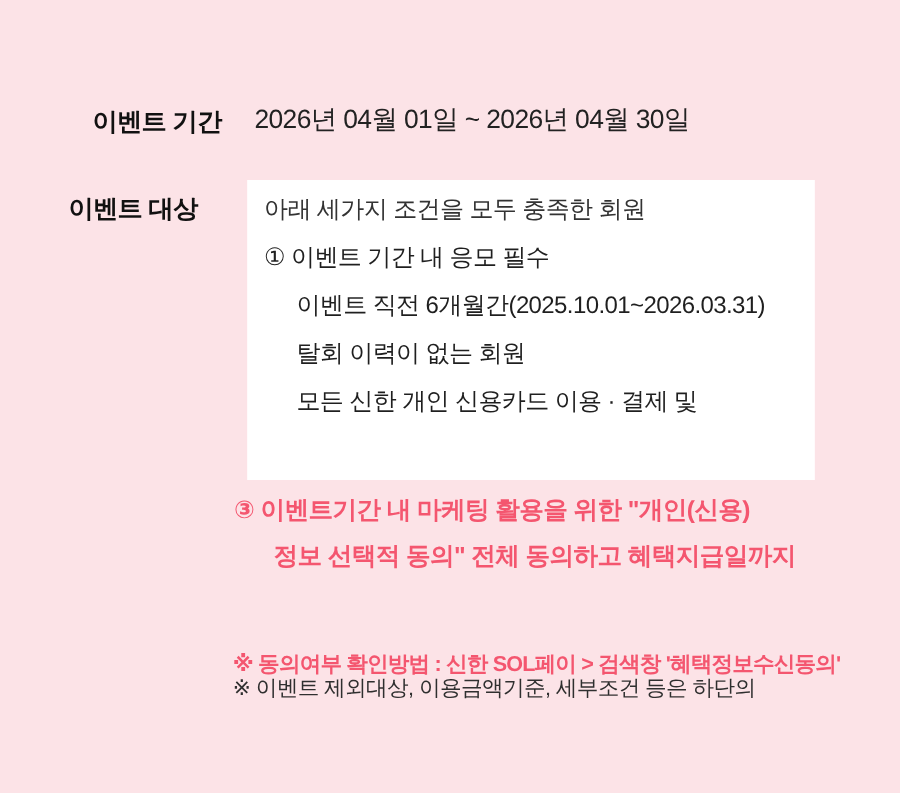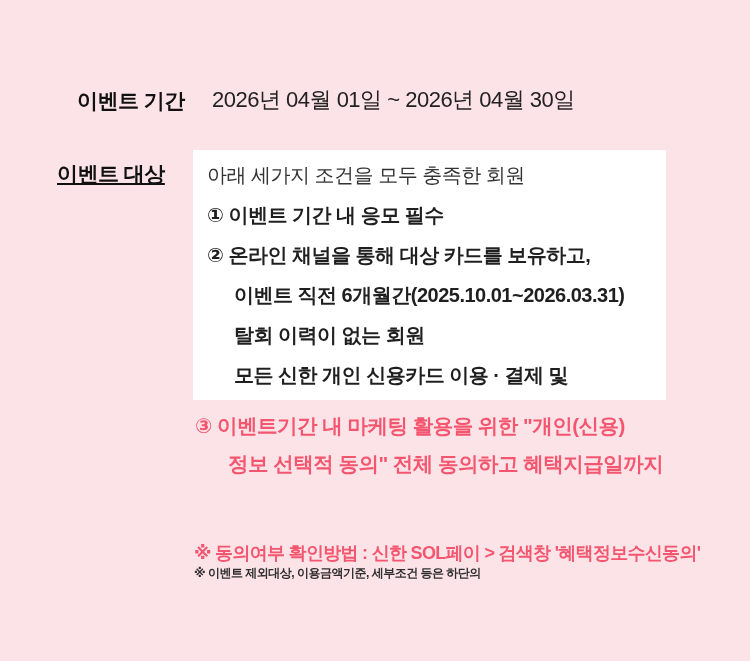--- a/index.html
+++ b/index.html
@@ -29,36 +29,36 @@
   }
   .period-label{top:87px;margin-left:20px;}
   .period-value{
     left:212px;top:85px;
     font-size:22px;
     font-weight:400;
     letter-spacing:-0.5px;
     color:var(--ink);
     white-space:nowrap;
   }
-  .target-label{top:160px;text-decoration:underline;}
+  .target-label{top:160px;}
   .panel{
-    left:193px;top:150px;
+    left:206px;top:150px;
     width:473px;height:250px;
     background:var(--panel);
     padding:5px 0 5px 14px;
   }
   .panel-line{
     font-size:20px;
     line-height:40px;
     letter-spacing:-0.5px;
     color:#2b2b2b;
     white-space:nowrap;
   }
   .panel-line.intro{font-weight:400;color:#333333;}
-  .panel-line.bold{font-weight:700;color:#1f1f1f;}
+  .panel-line.bold{font-weight:400;color:#1f1f1f;}
   .panel-line.indent{padding-left:27px;}
   .cond3{
     left:195px;top:407px;
   }
   .cond3-line{
     font-size:20.5px;
     line-height:38px;
     font-weight:600;
     letter-spacing:-0.5px;
     color:var(--accent);
@@ -72,42 +72,41 @@
     letter-spacing:-0.7px;
     line-height:26px;
     color:var(--accent);
     white-space:nowrap;
     margin-top:12px;
   }
   .note-dark{
     left:194px;top:559px;
   }
   .note-dark-line{
-    font-size:12px;
-    font-weight:700;
+    font-size:18px;
+    font-weight:400;
     letter-spacing:-0.5px;
     line-height:28px;
     color:var(--ink-soft);
     white-space:nowrap;
   }
   .note-dark-line.indent{padding-left:21px;}
 </style>
 </head>
 <body>
 
 <div class="abs row-label period-label">이벤트 기간</div>
 
 <div class="abs period-value">2026년 04월 01일 ~ 2026년 04월 30일</div>
 
 <div class="abs row-label target-label">이벤트 대상</div>
 
 <div class="abs panel">
   <div class="panel-line intro">아래 세가지 조건을 모두 충족한 회원</div>
   <div class="panel-line bold">① 이벤트 기간 내 응모 필수</div>
-  <div class="panel-line bold">② 온라인 채널을 통해 대상 카드를 보유하고,</div>
   <div class="panel-line bold indent">이벤트 직전 6개월간(2025.10.01~2026.03.31)</div>
   <div class="panel-line bold indent">탈회 이력이 없는 회원</div>
   <div class="panel-line bold indent">모든 신한 개인 신용카드 이용 · 결제 및</div>
 </div>
 
 <div class="abs cond3">
   <div class="cond3-line">③ 이벤트기간 내 마케팅 활용을 위한 "개인(신용)</div>
   <div class="cond3-line indent">정보 선택적 동의" 전체 동의하고 혜택지급일까지</div>
 </div>
 

